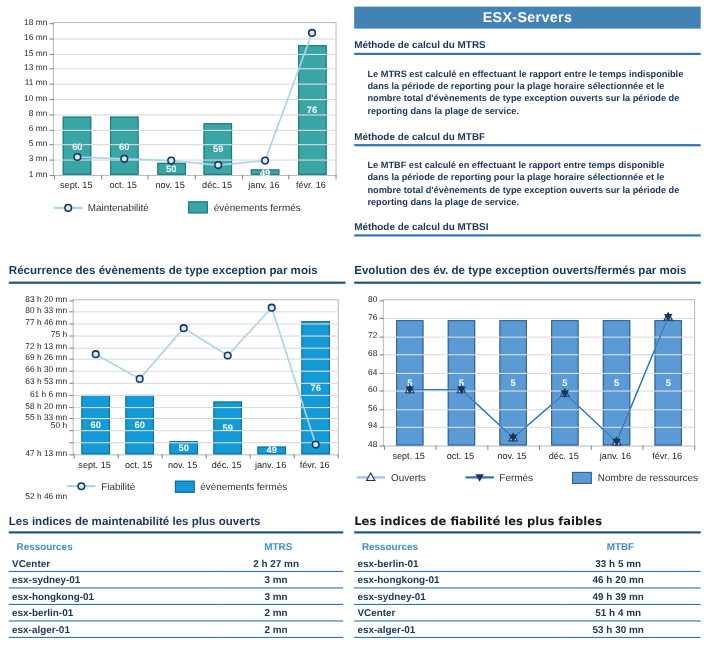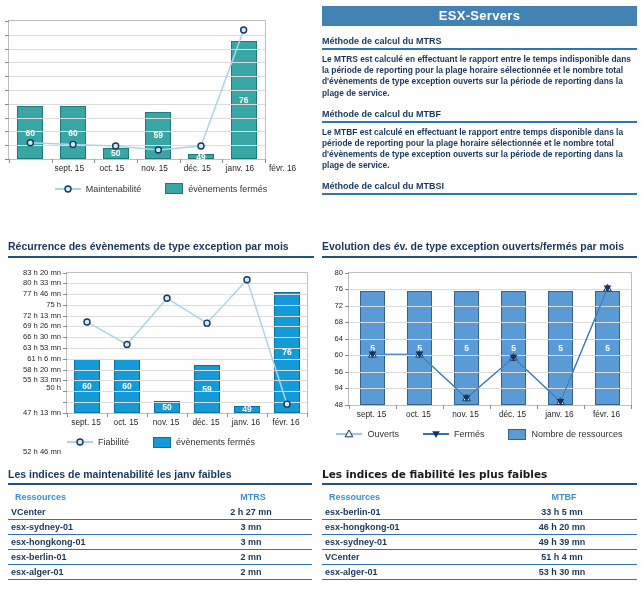--- a/index.html
+++ b/index.html
@@ -24,31 +24,31 @@
   .plot{position:relative;flex:none;border:1px solid #BFBFBF;background:#fff;}
   .grid{position:absolute;left:0;right:0;height:1px;background:#DCDCDC;z-index:2;}
   .ymark{position:absolute;left:-4px;width:4px;height:1px;background:#8C8C8C;}
   .xmark{position:absolute;bottom:-4px;width:1px;height:4px;background:#8C8C8C;}
   .bar{position:absolute;bottom:0;box-sizing:border-box;border:1px solid;z-index:1;}
   .bar-label{position:absolute;left:50%;top:50%;transform:translate(-50%,-50%);
              color:#fff;font-weight:bold;font-size:8.5px;z-index:4;white-space:nowrap;}
   .line-svg{position:absolute;left:0;top:0;z-index:3;overflow:visible;}
   .xrow{display:flex;font-size:8.3px;color:#262626;margin-top:3px;}
   .xlab{text-align:center;flex:none;}
-  .legend{display:flex;justify-content:center;gap:24px;margin-top:10px;
+  .legend{display:flex;justify-content:center;gap:36px;margin-top:10px;
           font-size:9px;color:#333;align-items:center;}
   .leg-item{display:flex;align-items:center;gap:5px;}
   .leg-swatch{width:18px;height:11px;box-sizing:border-box;border:1px solid;display:inline-block;}
 
   
   .info-header{background:#4382B4;color:#fff;font-weight:bold;font-size:13px;
                text-align:center;padding:2px 0 3px;letter-spacing:.3px;}
   .info-h{font-size:9px;font-weight:bold;color:#17365D;border-bottom:2px solid #2E75B6;
           padding-bottom:2px;margin:10px 0 4px;}
-  .info-p{font-size:8.4px;font-weight:bold;color:#17365D;line-height:1.33;margin:0;}
+  .info-p{font-size:8.4px;font-weight:bold;color:#17365D;line-height:1.33;margin:12px;}
 
   
   .table-title{font-size:10.5px;font-weight:bold;color:#17365D;
                border-bottom:2.5px solid #24527C;padding-bottom:3px;}
   #p-table2 .table-title{font-family:"DejaVu Sans",sans-serif;color:#1a1a1a;}
   .data-table{width:100%;border-collapse:collapse;margin-top:5px;}
   .data-table th{color:#3D8FCC;font-size:9px;font-weight:bold;text-align:left;
                  padding:2px 0 3px 7px;}
   .data-table td{font-size:9px;font-weight:bold;color:#17365D;
                  border-bottom:1.5px solid #2E75B6;padding:2px 0 2px 3px;}
@@ -57,20 +57,33 @@
   #p-table2 .num{padding-right:30px;}
 </style>
 </head>
 <body>
 
 <div id="canvas">
 
   <section class="panel" id="p-resolution">
     <div>
         <div class="chart-row">
+          <div class="ycol" style="width: 40px; height: 138px;">
+            <div class="ytick" style="top: 0px;">18 mn</div>
+            <div class="ytick" style="top: 13.8px;">16 mn</div>
+            <div class="ytick" style="top: 27.6px;">15 mn</div>
+            <div class="ytick" style="top: 41.4px;">13 mn</div>
+            <div class="ytick" style="top: 55.2px;">11 mn</div>
+            <div class="ytick" style="top: 69px;">10 mn</div>
+            <div class="ytick" style="top: 82.8px;">8 mn</div>
+            <div class="ytick" style="top: 96.6px;">6 mn</div>
+            <div class="ytick" style="top: 110.4px;">5 mn</div>
+            <div class="ytick" style="top: 124.2px;">3 mn</div>
+            <div class="ytick" style="top: 138px;">1 mn</div>
+          </div>
           <div class="plot" style="width: 256px; height: 138px;">
             <div class="ymark" style="top: 0px;"></div>
             <div class="grid" style="top: 13.8px;"></div>
             <div class="ymark" style="top: 13.8px;"></div>
             <div class="grid" style="top: 27.6px;"></div>
             <div class="ymark" style="top: 27.6px;"></div>
             <div class="grid" style="top: 41.4px;"></div>
             <div class="ymark" style="top: 41.4px;"></div>
             <div class="grid" style="top: 55.2px;"></div>
             <div class="ymark" style="top: 55.2px;"></div>
@@ -367,21 +380,21 @@
           </span>
           <span class="leg-item">
             <span class="leg-swatch" style="background: rgb(91, 155, 213); border-color: rgb(53, 97, 143);"></span>
             <span>Nombre de ressources</span>
           </span>
         </div>
       </div>
   </section>
 
   <section class="panel" id="p-table1">
-    <div class="table-title">Les indices de maintenabilité les janv faibles</div>
+    <div class="table-title">Les indices de maintenabilité les plus ouverts</div>
     <div data-table="maintainability">
         <table class="data-table">
           <thead>
             <tr>
               <th>Ressources</th>
               <th class="num">MTRS</th>
             </tr>
           </thead>
           <tbody>
             <tr>

